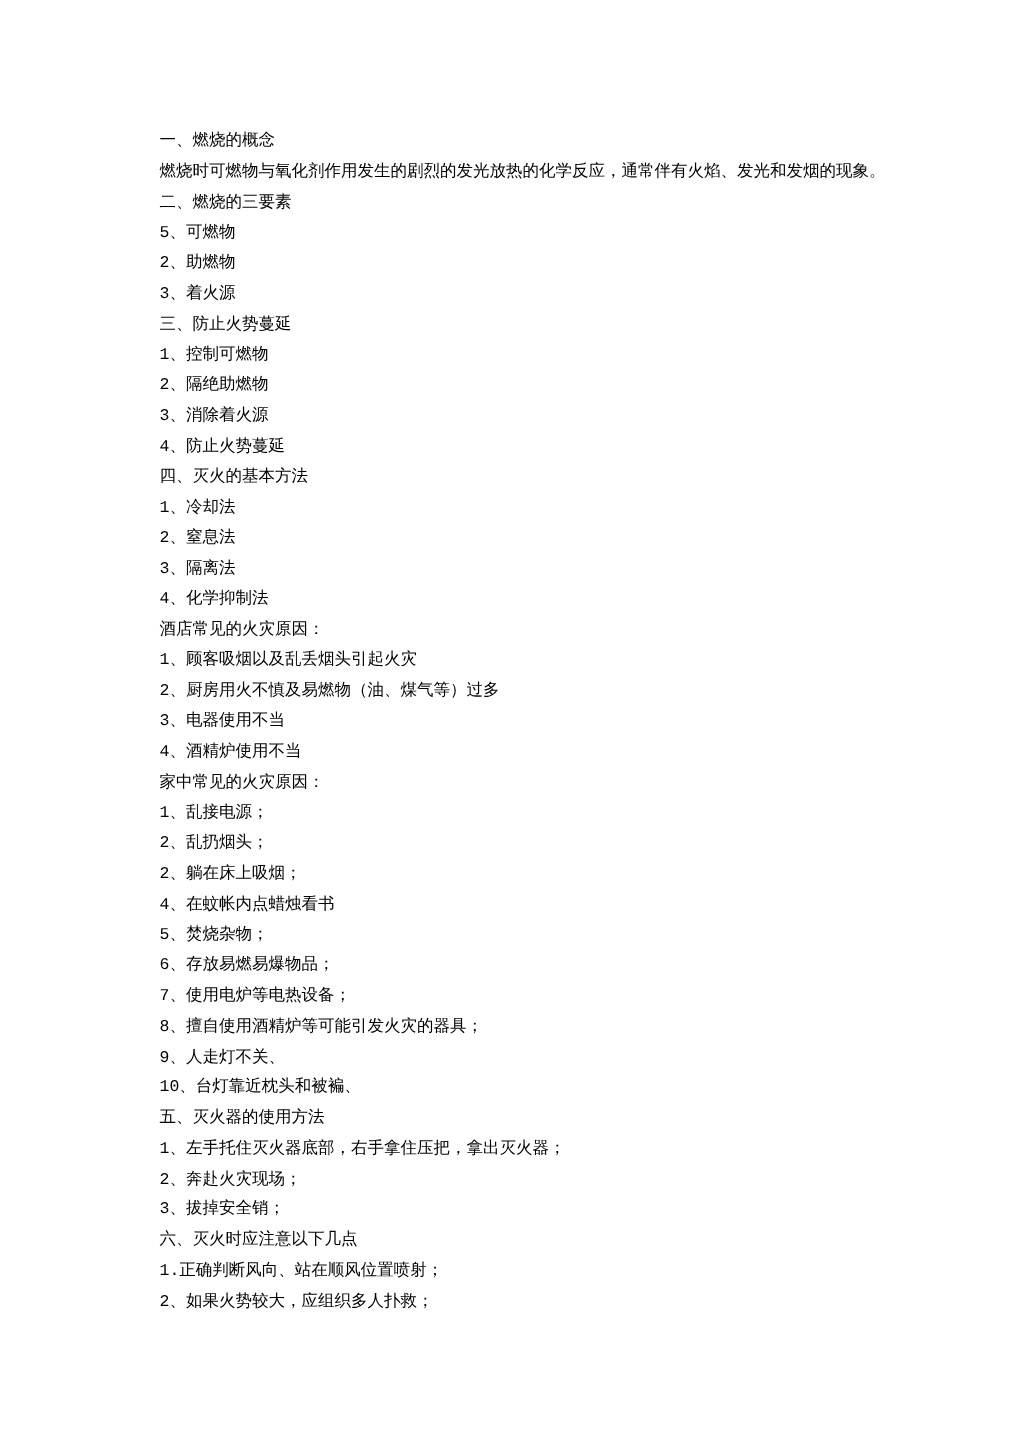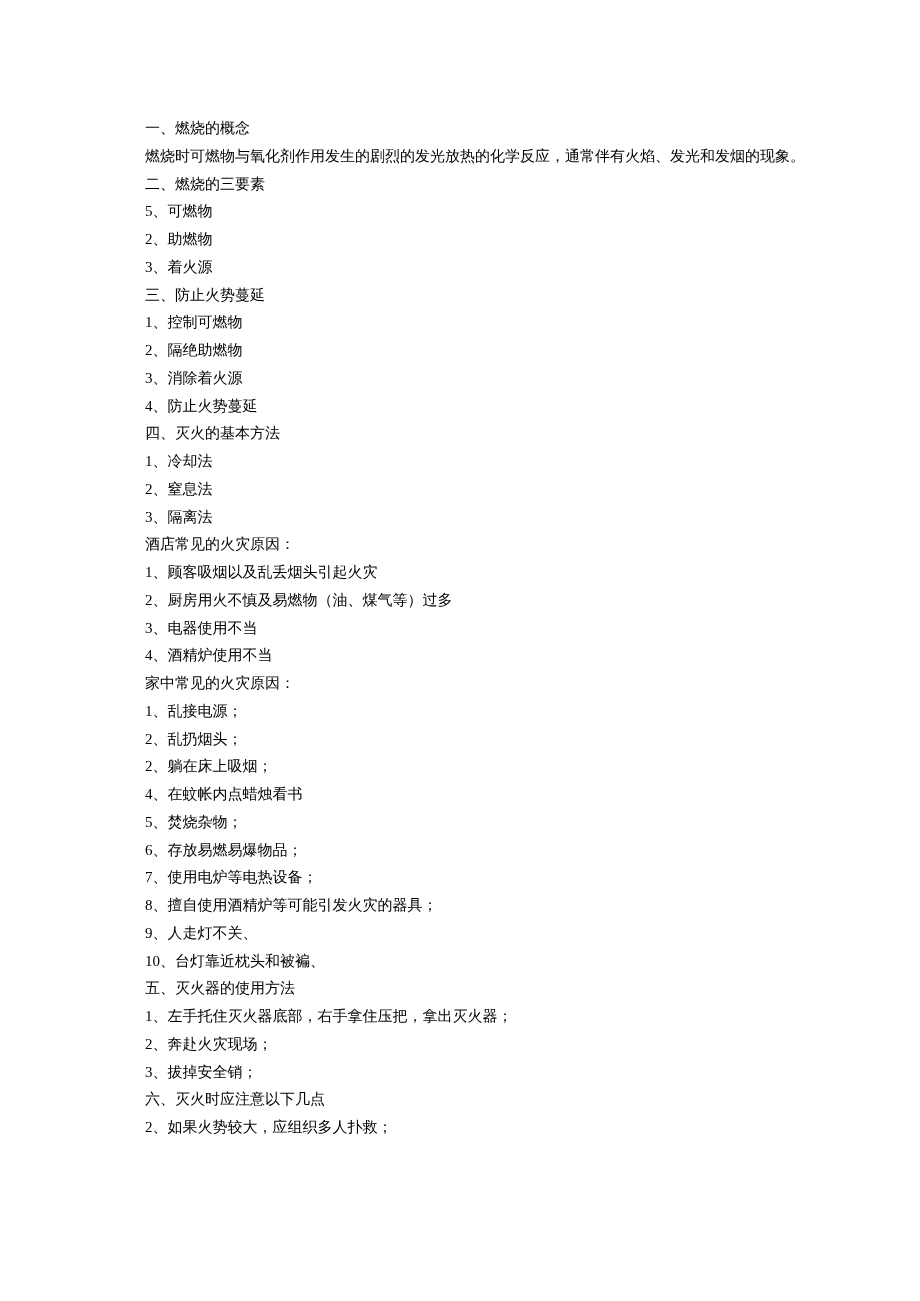--- a/index.html
+++ b/index.html
@@ -1,18 +1,19 @@
 <!DOCTYPE html>
 <html><head>
   <meta charset="utf-8">
   <style>
     * {
       margin: 0;
       padding: 0;
       box-sizing: border-box;
+      font-family: Liberation Mono, monospace;
     }
     body {
       background: #ffffff;
       font-family: "SimSun", "宋体", serif;
       font-size: 15px;
       line-height: 1.85;
       color: #000000;
       padding: 115px 115px 0 115px;
       width: 920px;
     }
@@ -38,20 +39,21 @@
   <span class="line indent">3、着火源</span>
   <span class="line indent">三、防止火势蔓延</span>
   <span class="line indent">1、控制可燃物</span>
   <span class="line indent">2、隔绝助燃物</span>
   <span class="line indent">3、消除着火源</span>
   <span class="line indent">4、防止火势蔓延</span>
   <span class="line indent">四、灭火的基本方法</span>
   <span class="line indent">1、冷却法</span>
   <span class="line indent">2、窒息法</span>
   <span class="line indent">3、隔离法</span>
+  <span class="line indent">4、化学抑制法</span>
   <span class="line indent">酒店常见的火灾原因：</span>
   <span class="line indent">1、顾客吸烟以及乱丢烟头引起火灾</span>
   <span class="line indent">2、厨房用火不慎及易燃物（油、煤气等）过多</span>
   <span class="line indent">3、电器使用不当</span>
   <span class="line indent">4、酒精炉使用不当</span>
   <span class="line indent">家中常见的火灾原因：</span>
   <span class="line indent">1、乱接电源；</span>
   <span class="line indent">2、乱扔烟头；</span>
   <span class="line indent">2、躺在床上吸烟；</span>
   <span class="line indent">4、在蚊帐内点蜡烛看书</span>
@@ -59,14 +61,15 @@
   <span class="line indent">6、存放易燃易爆物品；</span>
   <span class="line indent">7、使用电炉等电热设备；</span>
   <span class="line indent">8、擅自使用酒精炉等可能引发火灾的器具；</span>
   <span class="line indent">9、人走灯不关、</span>
   <span class="line indent">10、台灯靠近枕头和被褊、</span>
   <span class="line indent">五、灭火器的使用方法</span>
   <span class="line indent">1、左手托住灭火器底部，右手拿住压把，拿出灭火器；</span>
   <span class="line indent">2、奔赴火灾现场；</span>
   <span class="line indent">3、拔掉安全销；</span>
   <span class="line indent">六、灭火时应注意以下几点</span>
+  <span class="line indent">1.正确判断风向、站在顺风位置喷射；</span>
   <span class="line indent">2、如果火势较大，应组织多人扑救；</span>
 </div>
 
 </body></html>

